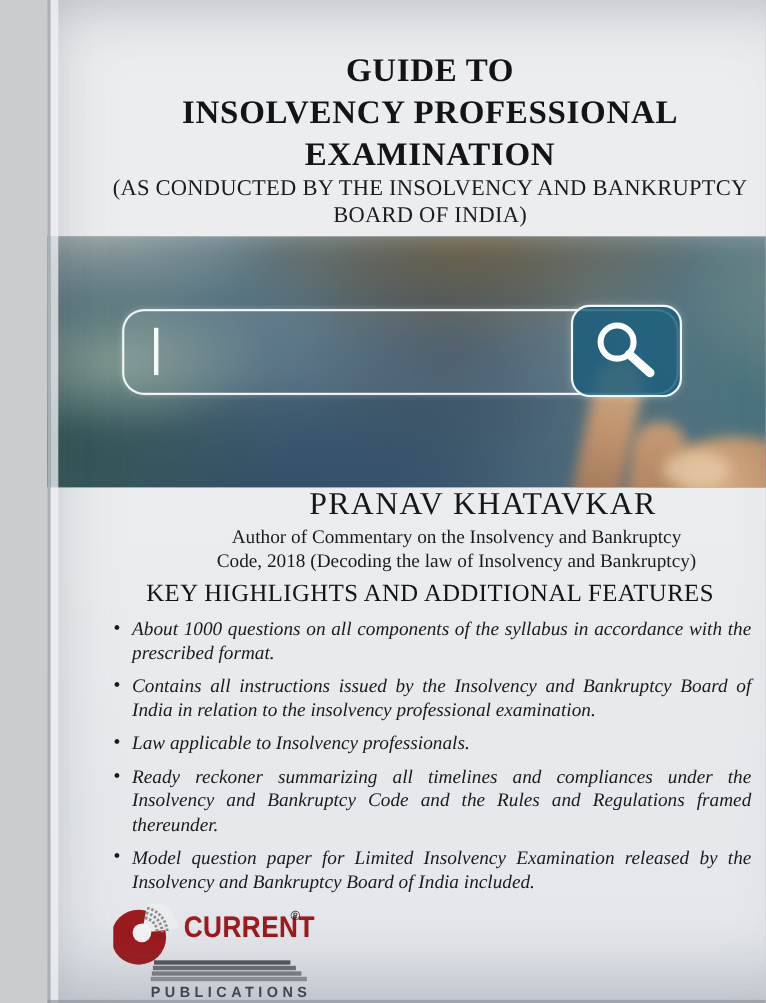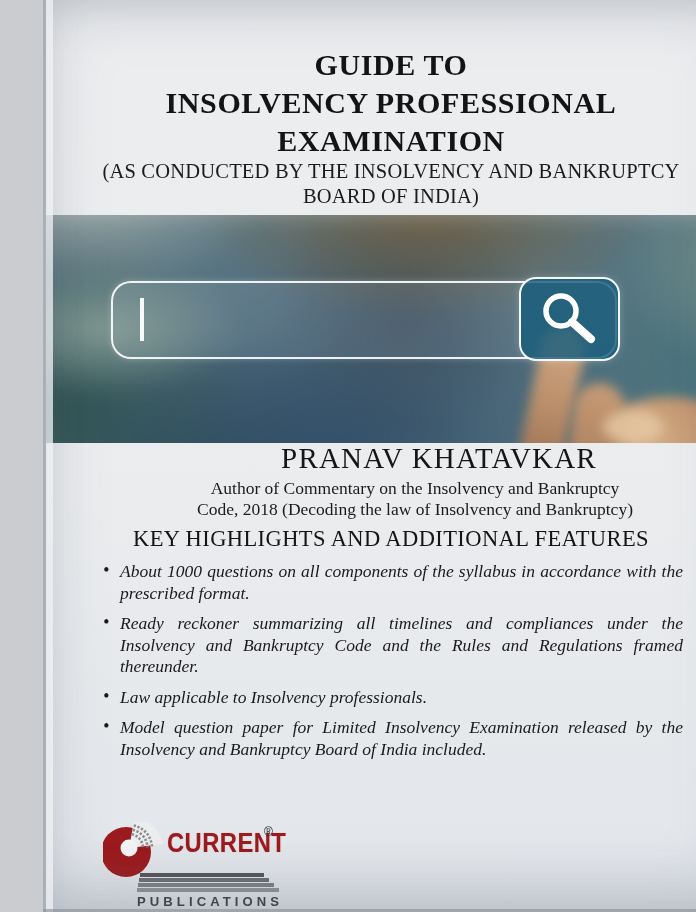--- a/index.html
+++ b/index.html
@@ -129,22 +129,23 @@
 
   <div class="author-name">PRANAV KHATAVKAR</div>
   <div class="author-credit">
     <div>Author of Commentary on the Insolvency and Bankruptcy</div>
     <div>Code, 2018 (Decoding the law of Insolvency and Bankruptcy)</div>
   </div>
 
   <div class="hl-heading">KEY HIGHLIGHTS AND ADDITIONAL FEATURES</div>
   <ul class="hl-list">
     <li>About 1000 questions on all components of the syllabus in accordance with the prescribed format.</li>
+    <li>Contains all instructions issued by the Insolvency and Bankruptcy Board of India in relation to the insolvency professional examination.</li>
+    <li>Law applicable to Insolvency professionals.</li>
     <li>Ready reckoner summarizing all timelines and compliances under the Insolvency and Bankruptcy Code and the Rules and Regulations framed thereunder.</li>
-    <li>Law applicable to Insolvency professionals.</li>
     <li>Model question paper for Limited Insolvency Examination released by the Insolvency and Bankruptcy Board of India included.</li>
   </ul>
 
   <div class="publisher">
     <svg class="pub-mark" width="62" height="66" viewBox="0 0 62 66">
       <circle cx="23" cy="30" r="25" fill="#9b1b1e"></circle>
       <path d="M26 26 L32 -6 A36 36 0 0 1 60 22 Z" fill="#eaecee"></path>
       <path d="M28.9 12.3 A14 14 0 0 1 40 25.5" fill="none" stroke="#8c8c8c" stroke-width="2.6" stroke-dasharray="2.2 1.7"></path>
       <path d="M29.8 7.9 A18.5 18.5 0 0 1 44.5 25.4" fill="none" stroke="#8c8c8c" stroke-width="2.6" stroke-dasharray="2.2 1.7"></path>
       <path d="M30.8 3.5 A23 23 0 0 1 49 25.2" fill="none" stroke="#8c8c8c" stroke-width="2.6" stroke-dasharray="2.2 1.7"></path>

